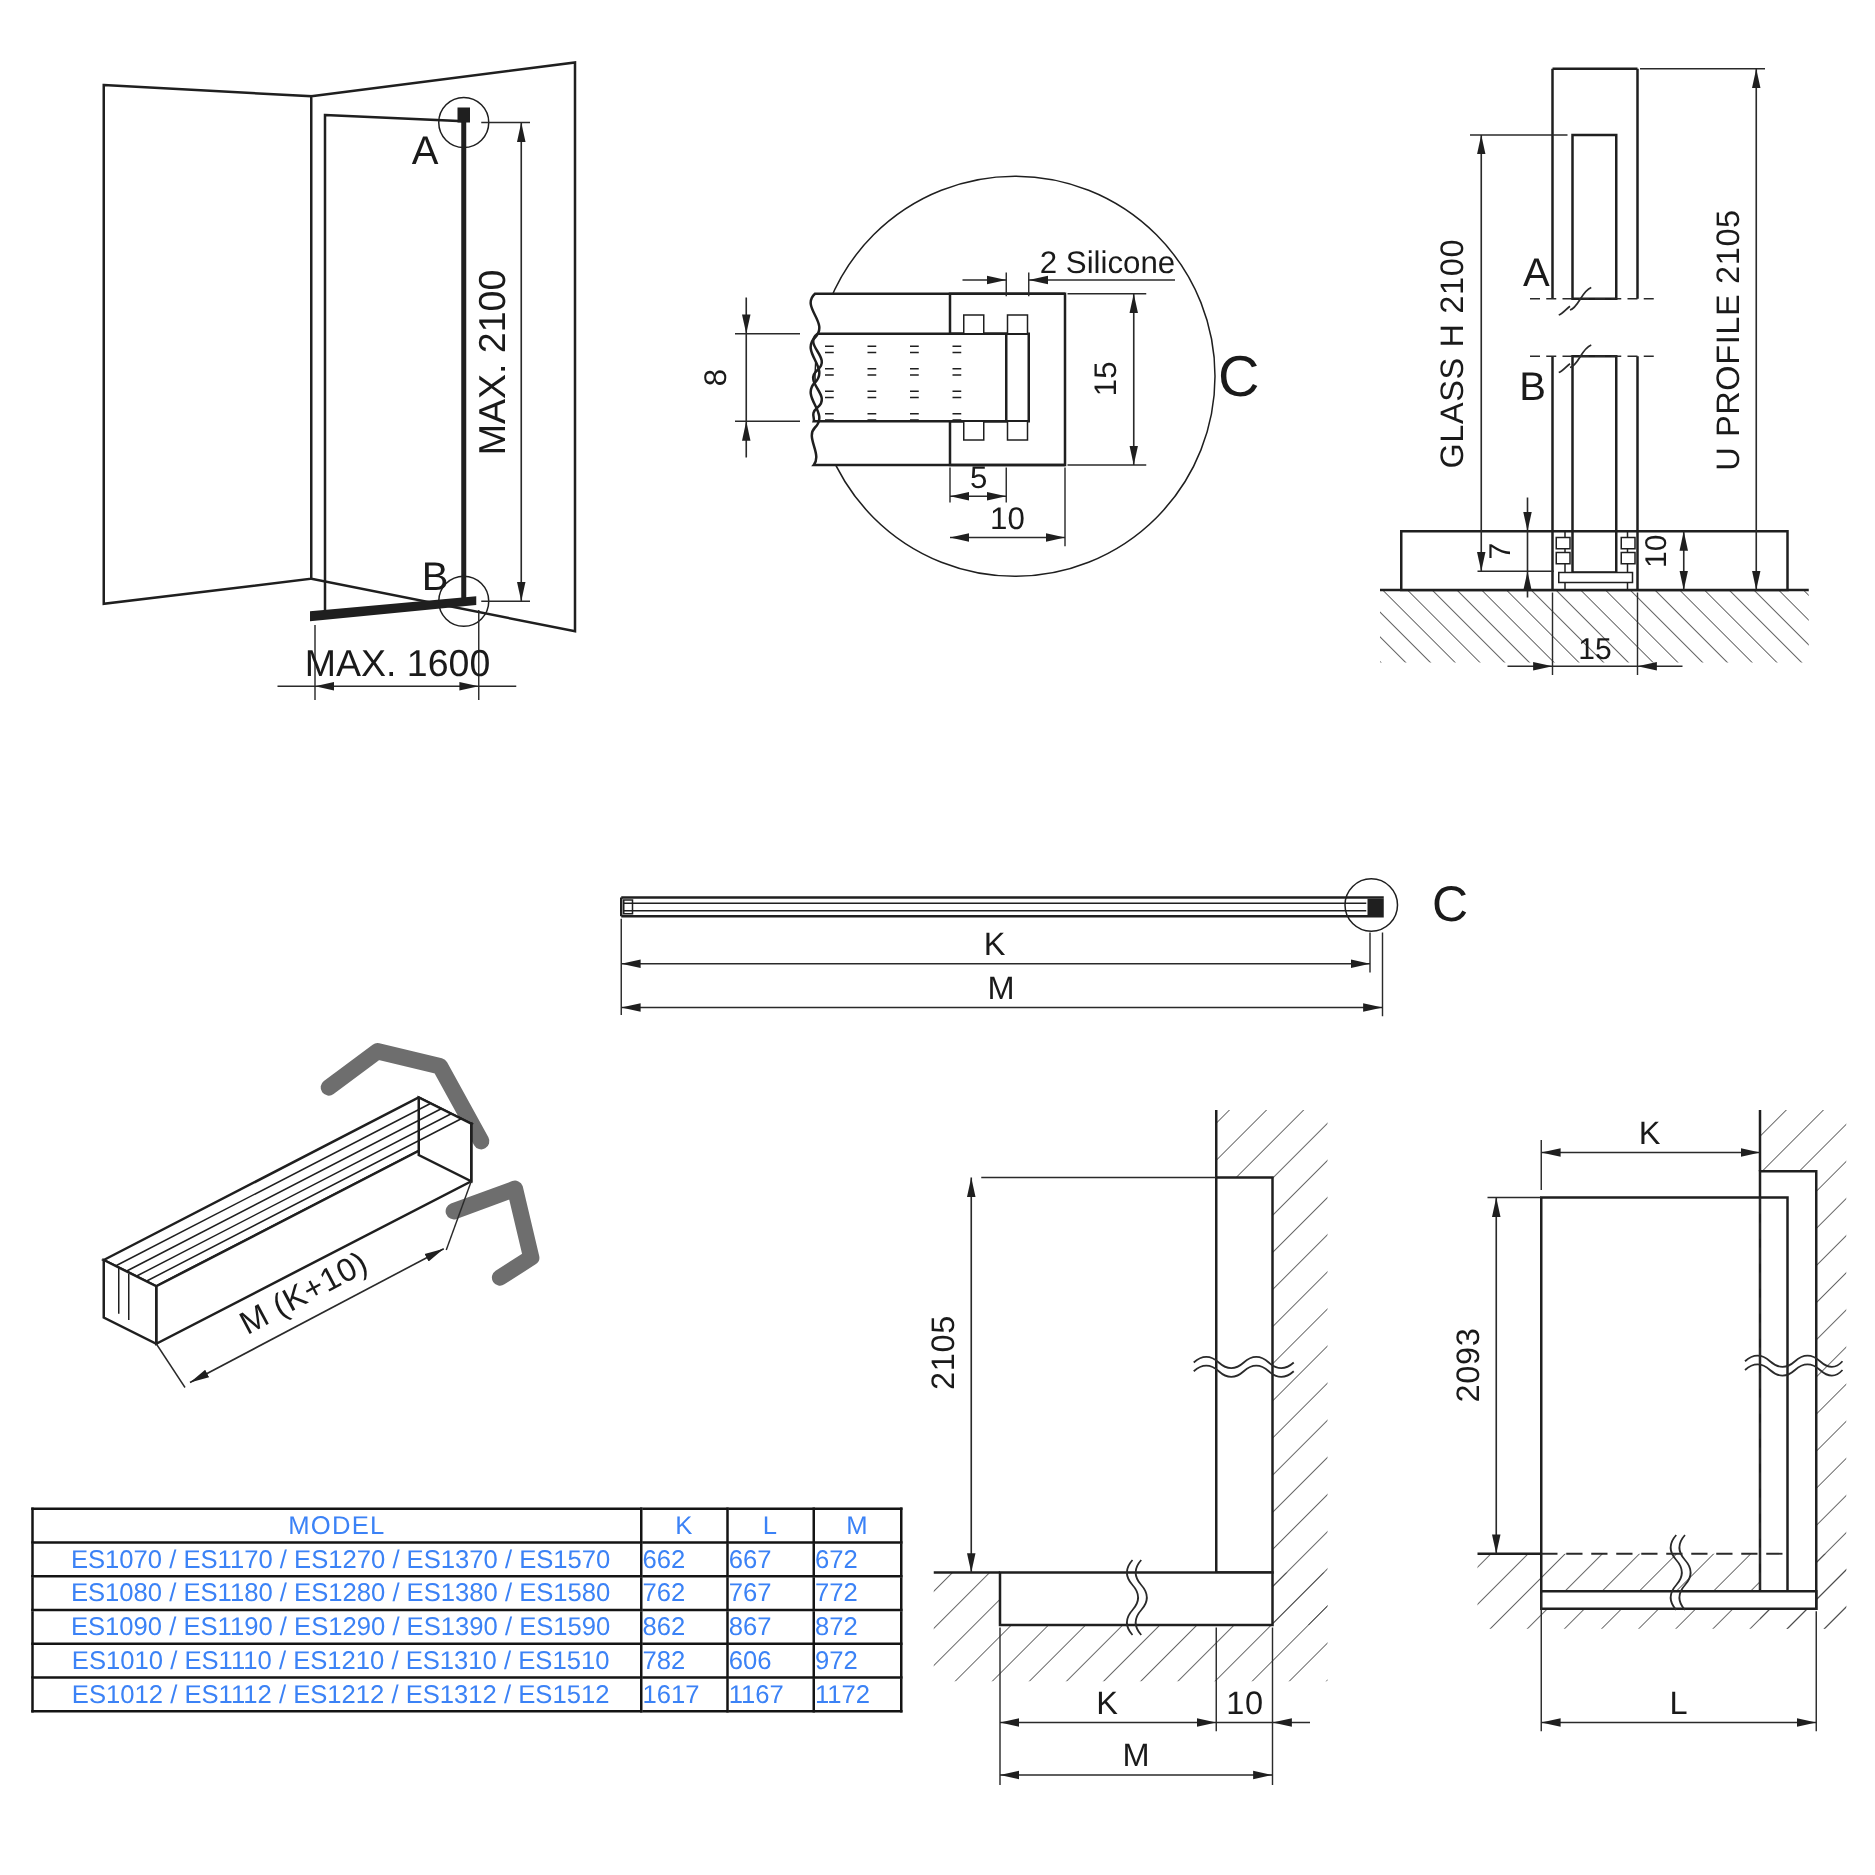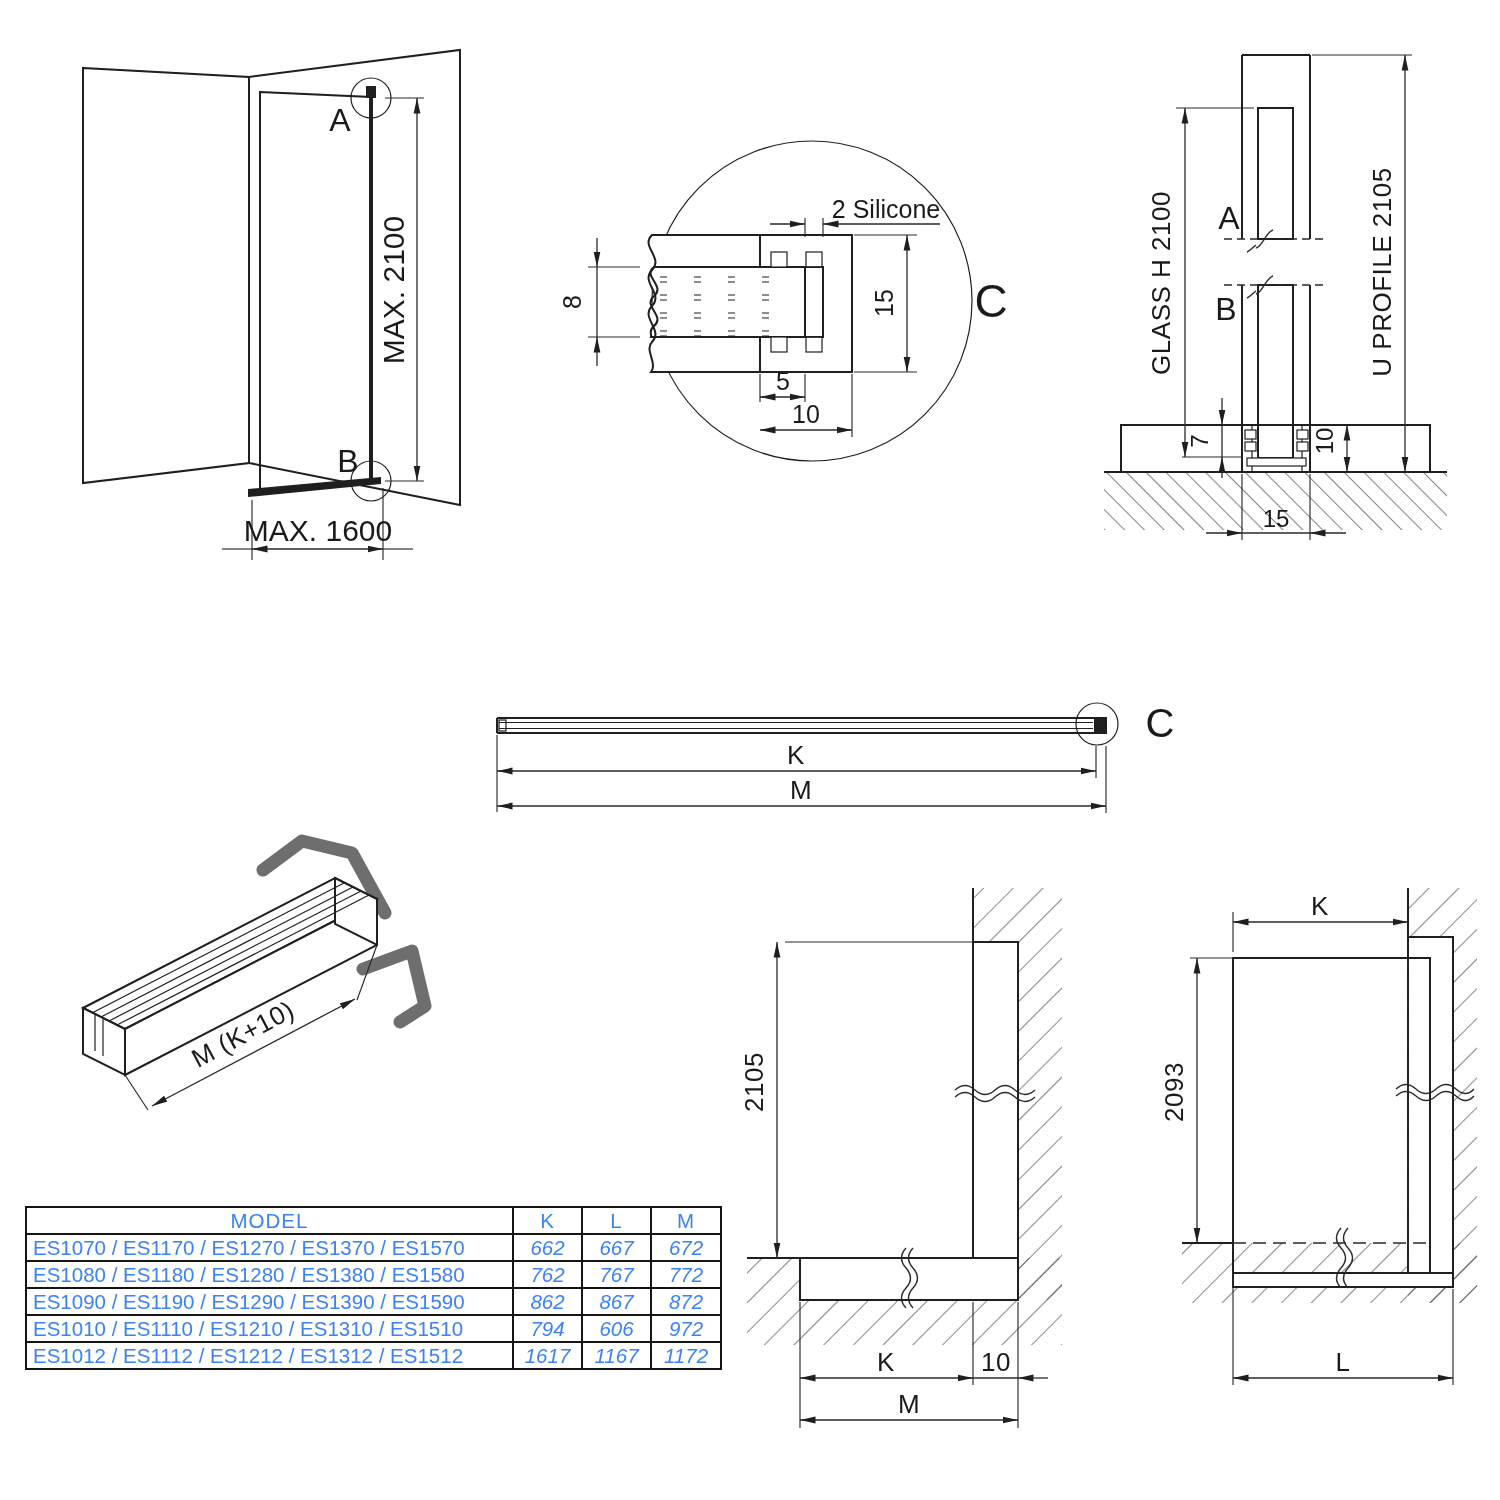--- a/index.html
+++ b/index.html
@@ -14,22 +14,22 @@
   .dm{stroke:#2a2a2a;stroke-width:1.3;fill:none}
   .dash{stroke:#2a2a2a;stroke-width:1.5;fill:none;stroke-dasharray:13 7}
   .dash2{stroke:#2a2a2a;stroke-width:1.3;fill:none;stroke-dasharray:8 5}
   .br{stroke:#2a2a2a;stroke-width:1.4;fill:none}
   .wf{fill:#ffffff}
   .dk{fill:#1f1f1f}
   #spec-table{position:absolute;left:25px;top:1206px;width:695px;border-collapse:collapse;
       table-layout:fixed;font-size:20.5px;color:#3b82f6;}
   #spec-table th,#spec-table td{border:2px solid #141414;padding:0;height:25px;line-height:25px;
       font-weight:400;white-space:nowrap;overflow:hidden;}
-  #spec-table .num{text-align:center;font-style:italic;}
-  #spec-table .model{text-align:left;padding-left:6px;}
+  #spec-table .num{}
+  #spec-table .model{text-align:center;padding-left:6px;}
   #spec-table th{text-align:center;letter-spacing:1px;}
 </style>
 </head>
 <body>
 
 <div class="stage">
 <svg width="1500" height="1500" viewBox="0 0 1500 1500">
   <defs>
     <marker id="arr" viewBox="0 0 16 8" refX="15.5" refY="4" markerWidth="16" markerHeight="8" orient="auto-start-reverse" markerUnits="userSpaceOnUse">
       <path d="M15.5,4 L0,0.6 L0,7.4 Z" fill="#1f1f1f"></path>
@@ -295,21 +295,21 @@
     <td class="num">772</td>
   </tr>
   <tr>
     <td class="model">ES1090 / ES1190 / ES1290 / ES1390 / ES1590</td>
     <td class="num">862</td>
     <td class="num">867</td>
     <td class="num">872</td>
   </tr>
   <tr>
     <td class="model">ES1010 / ES1110 / ES1210 / ES1310 / ES1510</td>
-    <td class="num">794</td>
+    <td class="num">782</td>
     <td class="num">606</td>
     <td class="num">972</td>
   </tr>
   <tr>
     <td class="model">ES1012 / ES1112 / ES1212 / ES1312 / ES1512</td>
     <td class="num">1617</td>
     <td class="num">1167</td>
     <td class="num">1172</td>
   </tr>
 </tbody>

